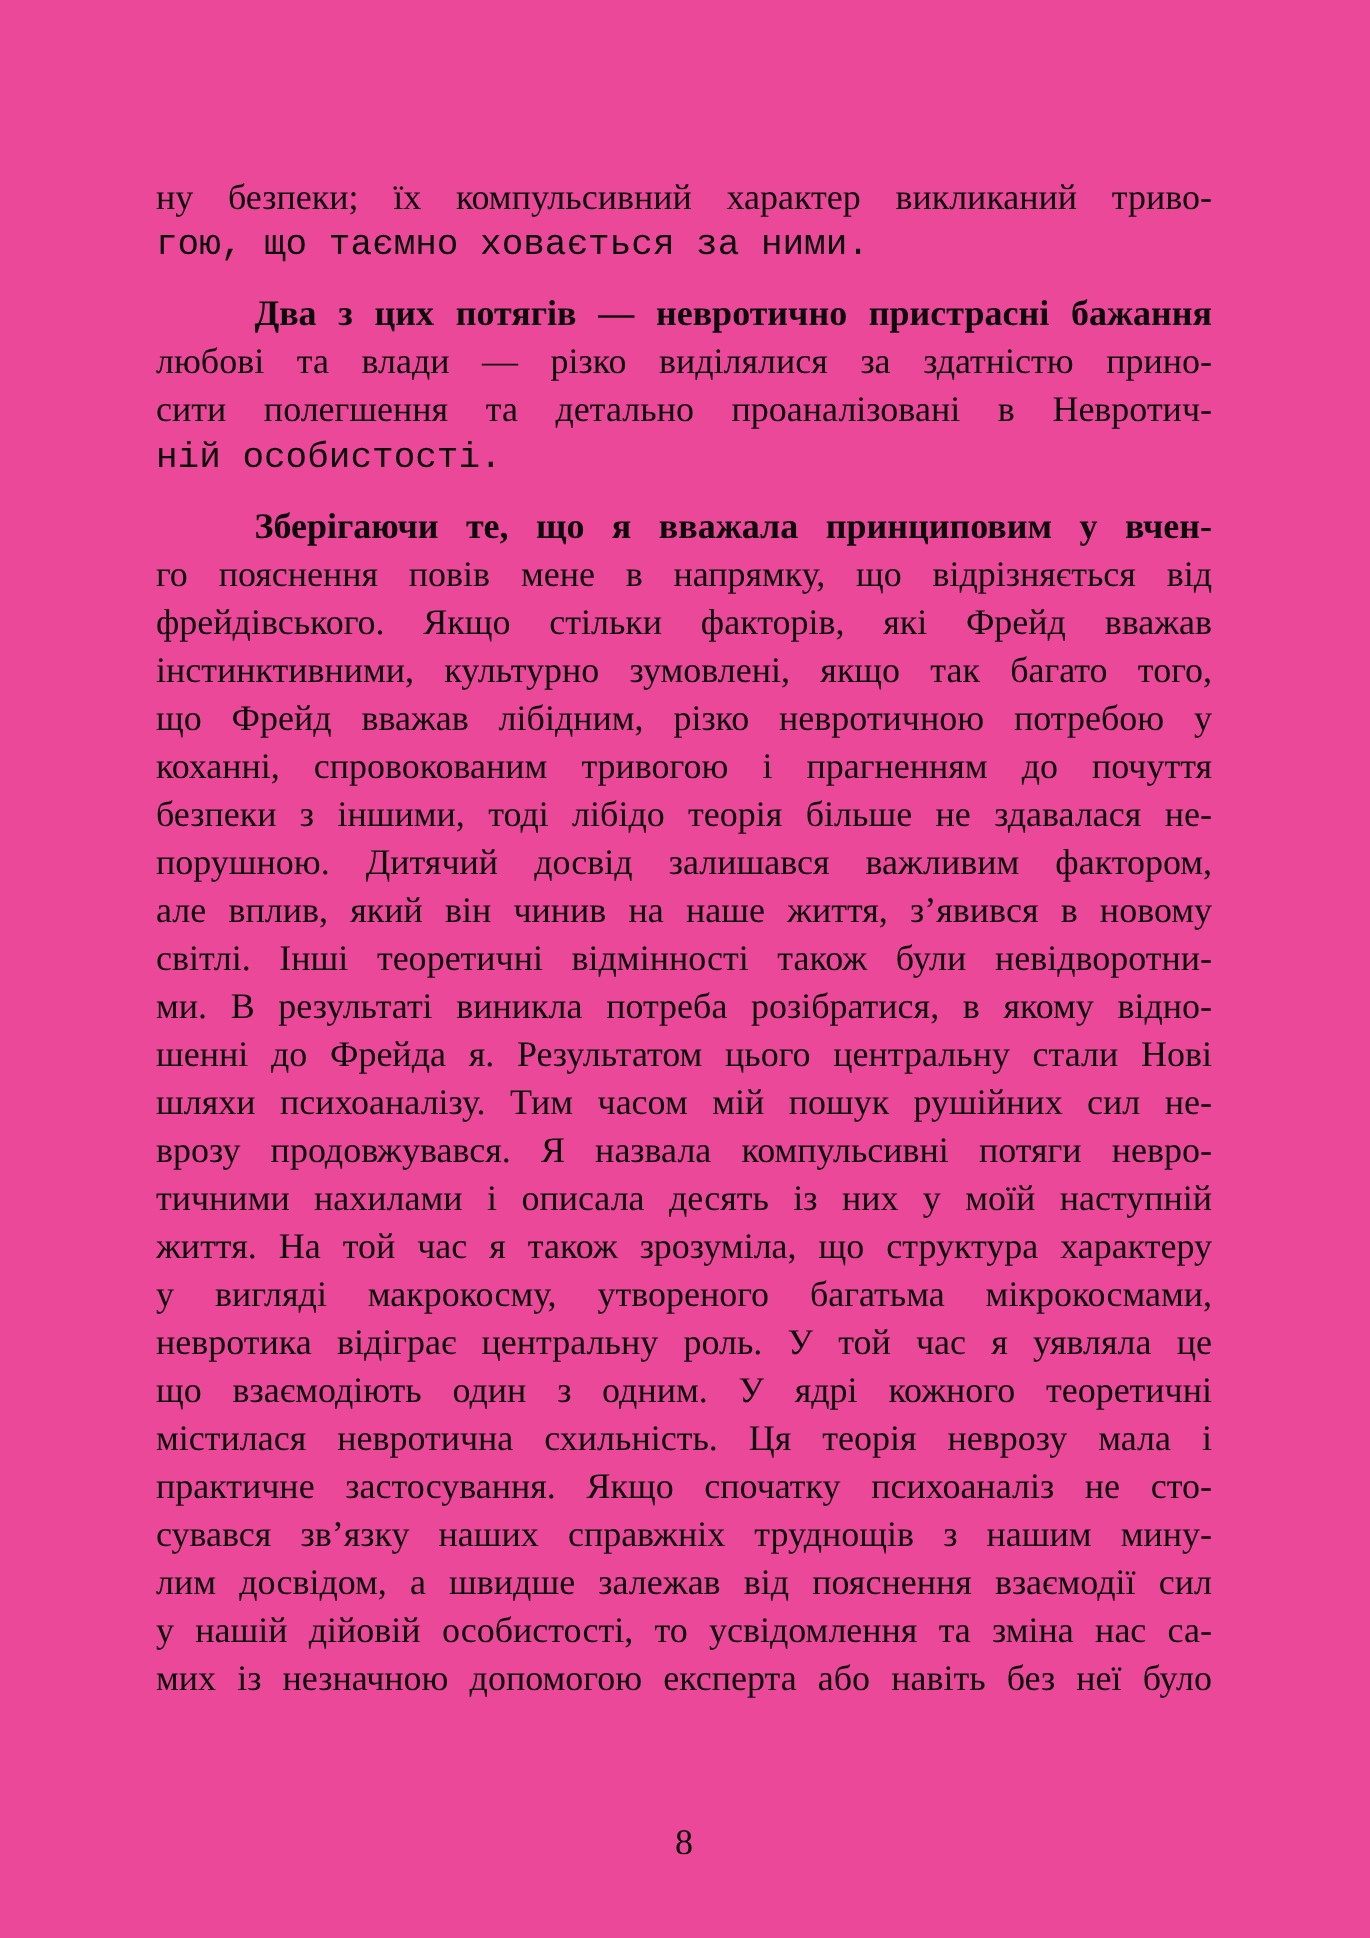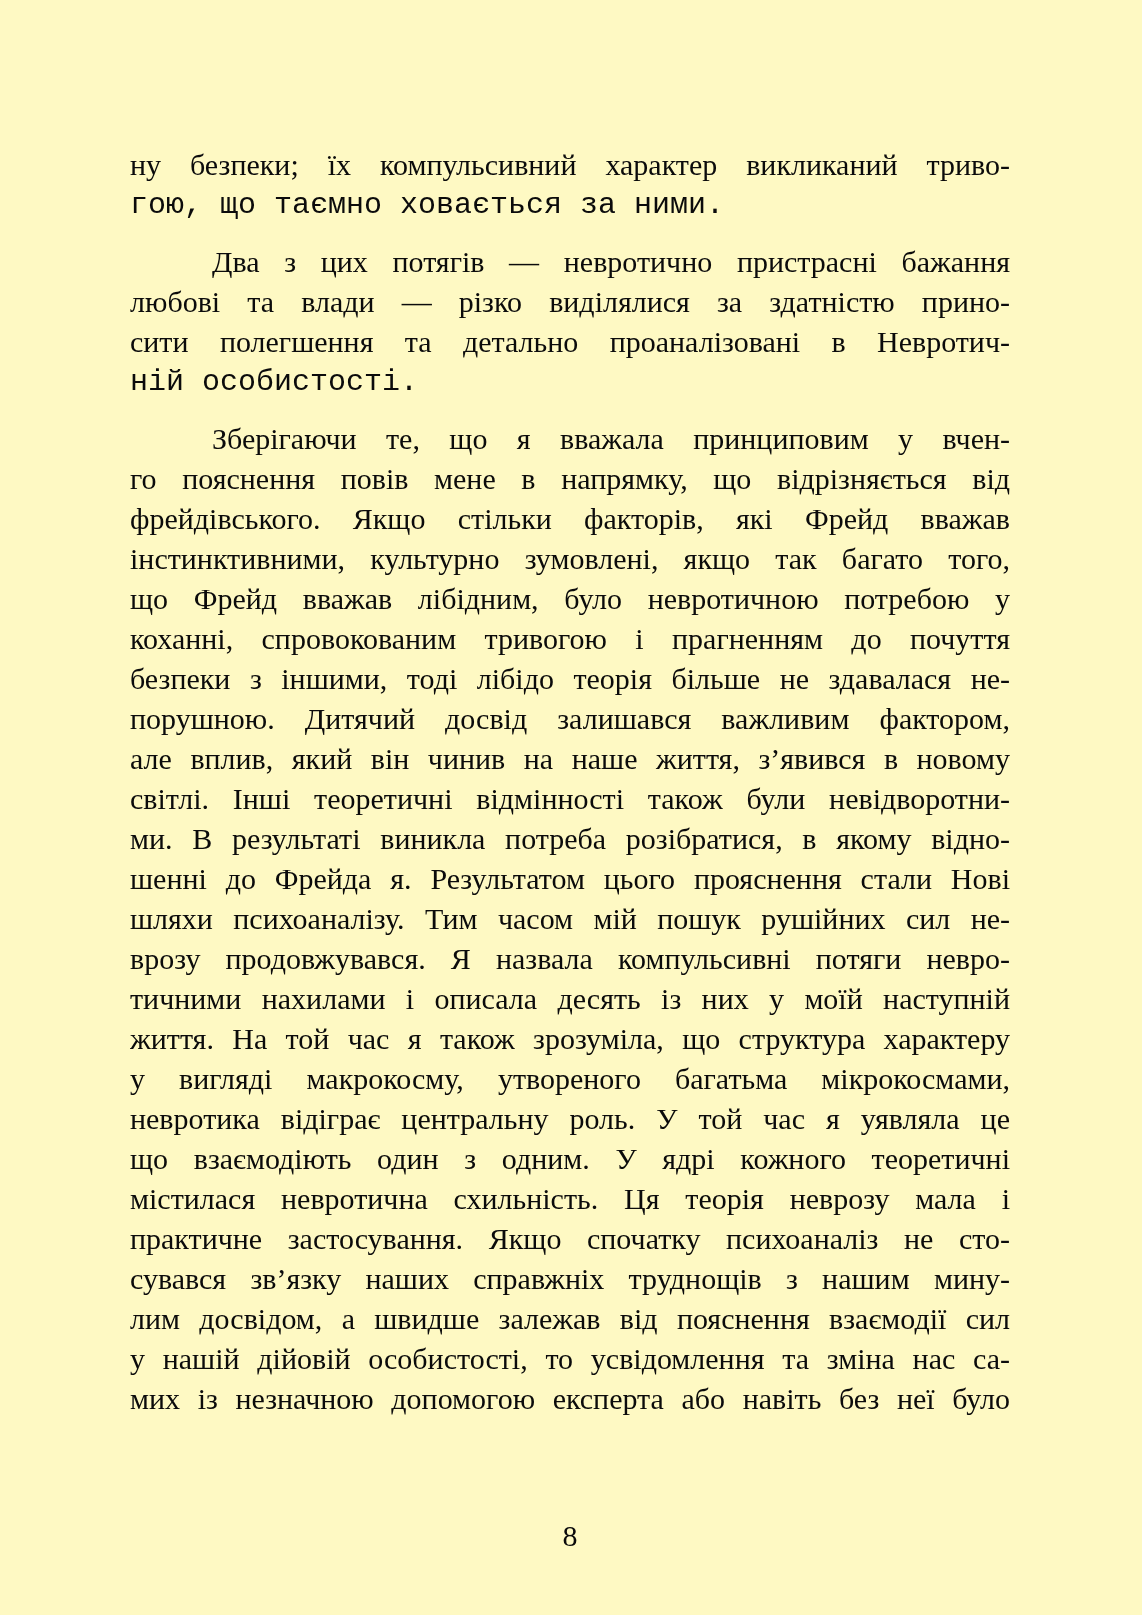--- a/index.html
+++ b/index.html
@@ -38,59 +38,60 @@
     text-align: justify;
     text-align-last: justify;
     overflow: hidden;
   }
   .line.last {
     text-align-last: left;
     font-family: Liberation Mono, monospace;
   }
   .paragraph.indent .line.first {
     padding-left: 82px;
+    font-weight: bold;
   }
   .page-number {
     position: absolute;
     left: 130px;
     top: 1516px;
     width: 880px;
     text-align: center;
     font-size: 30px;
     line-height: 40px;
   }
 </style>
 </head>
 <body>
 
-<div class="page" style="color: rgb(11, 11, 11); background: #fef9c3;">
+<div class="page" style="color: rgb(11, 11, 11); background: #ec4899;">
   <div class="text-block" id="text-block">
       <div class="paragraph">
         <div class="line first">ну безпеки; їх компульсивний характер викликаний триво-</div>
         <div class="line last">гою, що таємно ховається за ними.</div>
       </div>
       <div class="paragraph indent">
         <div class="line first">Два з цих потягів — невротично пристрасні бажання</div>
         <div class="line">любові та влади — різко виділялися за здатністю прино-</div>
         <div class="line">сити полегшення та детально проаналізовані в Невротич-</div>
         <div class="line last">ній особистості.</div>
       </div>
       <div class="paragraph indent">
         <div class="line first">Зберігаючи те, що я вважала принциповим у вчен-</div>
         <div class="line">го пояснення повів мене в напрямку, що відрізняється від</div>
         <div class="line">фрейдівського. Якщо стільки факторів, які Фрейд вважав</div>
         <div class="line">інстинктивними, культурно зумовлені, якщо так багато того,</div>
-        <div class="line">що Фрейд вважав лібідним, було невротичною потребою у</div>
+        <div class="line">що Фрейд вважав лібідним, різко невротичною потребою у</div>
         <div class="line">коханні, спровокованим тривогою і прагненням до почуття</div>
         <div class="line">безпеки з іншими, тоді лібідо теорія більше не здавалася не-</div>
         <div class="line">порушною. Дитячий досвід залишався важливим фактором,</div>
         <div class="line">але вплив, який він чинив на наше життя, з’явився в новому</div>
         <div class="line">світлі. Інші теоретичні відмінності також були невідворотни-</div>
         <div class="line">ми. В результаті виникла потреба розібратися, в якому відно-</div>
-        <div class="line">шенні до Фрейда я. Результатом цього прояснення стали Нові</div>
+        <div class="line">шенні до Фрейда я. Результатом цього центральну стали Нові</div>
         <div class="line">шляхи психоаналізу. Тим часом мій пошук рушійних сил не-</div>
         <div class="line">врозу продовжувався. Я назвала компульсивні потяги невро-</div>
         <div class="line">тичними нахилами і описала десять із них у моїй наступній</div>
         <div class="line">життя. На той час я також зрозуміла, що структура характеру</div>
         <div class="line">у вигляді макрокосму, утвореного багатьма мікрокосмами,</div>
         <div class="line">невротика відіграє центральну роль. У той час я уявляла це</div>
         <div class="line">що взаємодіють один з одним. У ядрі кожного теоретичні</div>
         <div class="line">містилася невротична схильність. Ця теорія неврозу мала і</div>
         <div class="line">практичне застосування. Якщо спочатку психоаналіз не сто-</div>
         <div class="line">сувався зв’язку наших справжніх труднощів з нашим мину-</div>

